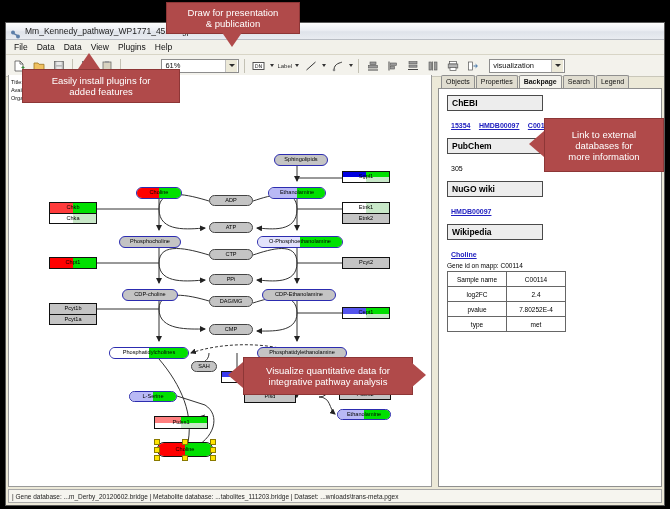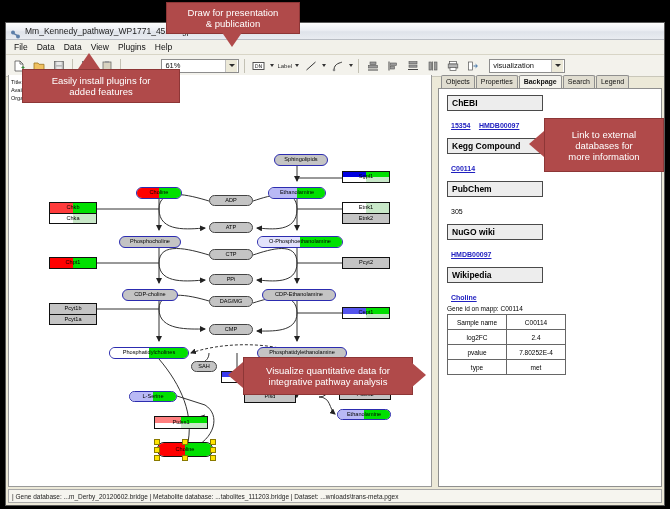--- a/index.html
+++ b/index.html
@@ -487,21 +487,20 @@
           <div class="tab">Search</div>
           <div class="tab">Legend</div>
         </div>
 
         <div class="backpage">
           <div class="dbhead">ChEBI</div>
           <a class="dblink">15354</a>
 
           <a class="dblink">HMDB00097</a>
 
-          <div class="dbhead">Kegg Compound</div>
           <a class="dblink">C00114</a>
 
           <div class="dbhead">PubChem</div>
           <span class="dbplain">305</span>
 
           <div class="dbhead">NuGO wiki</div>
           <a class="dblink">HMDB00097</a>
 
           <div class="dbhead">Wikipedia</div>
           <a class="dblink" style="margin-bottom:4px">Choline</a>

